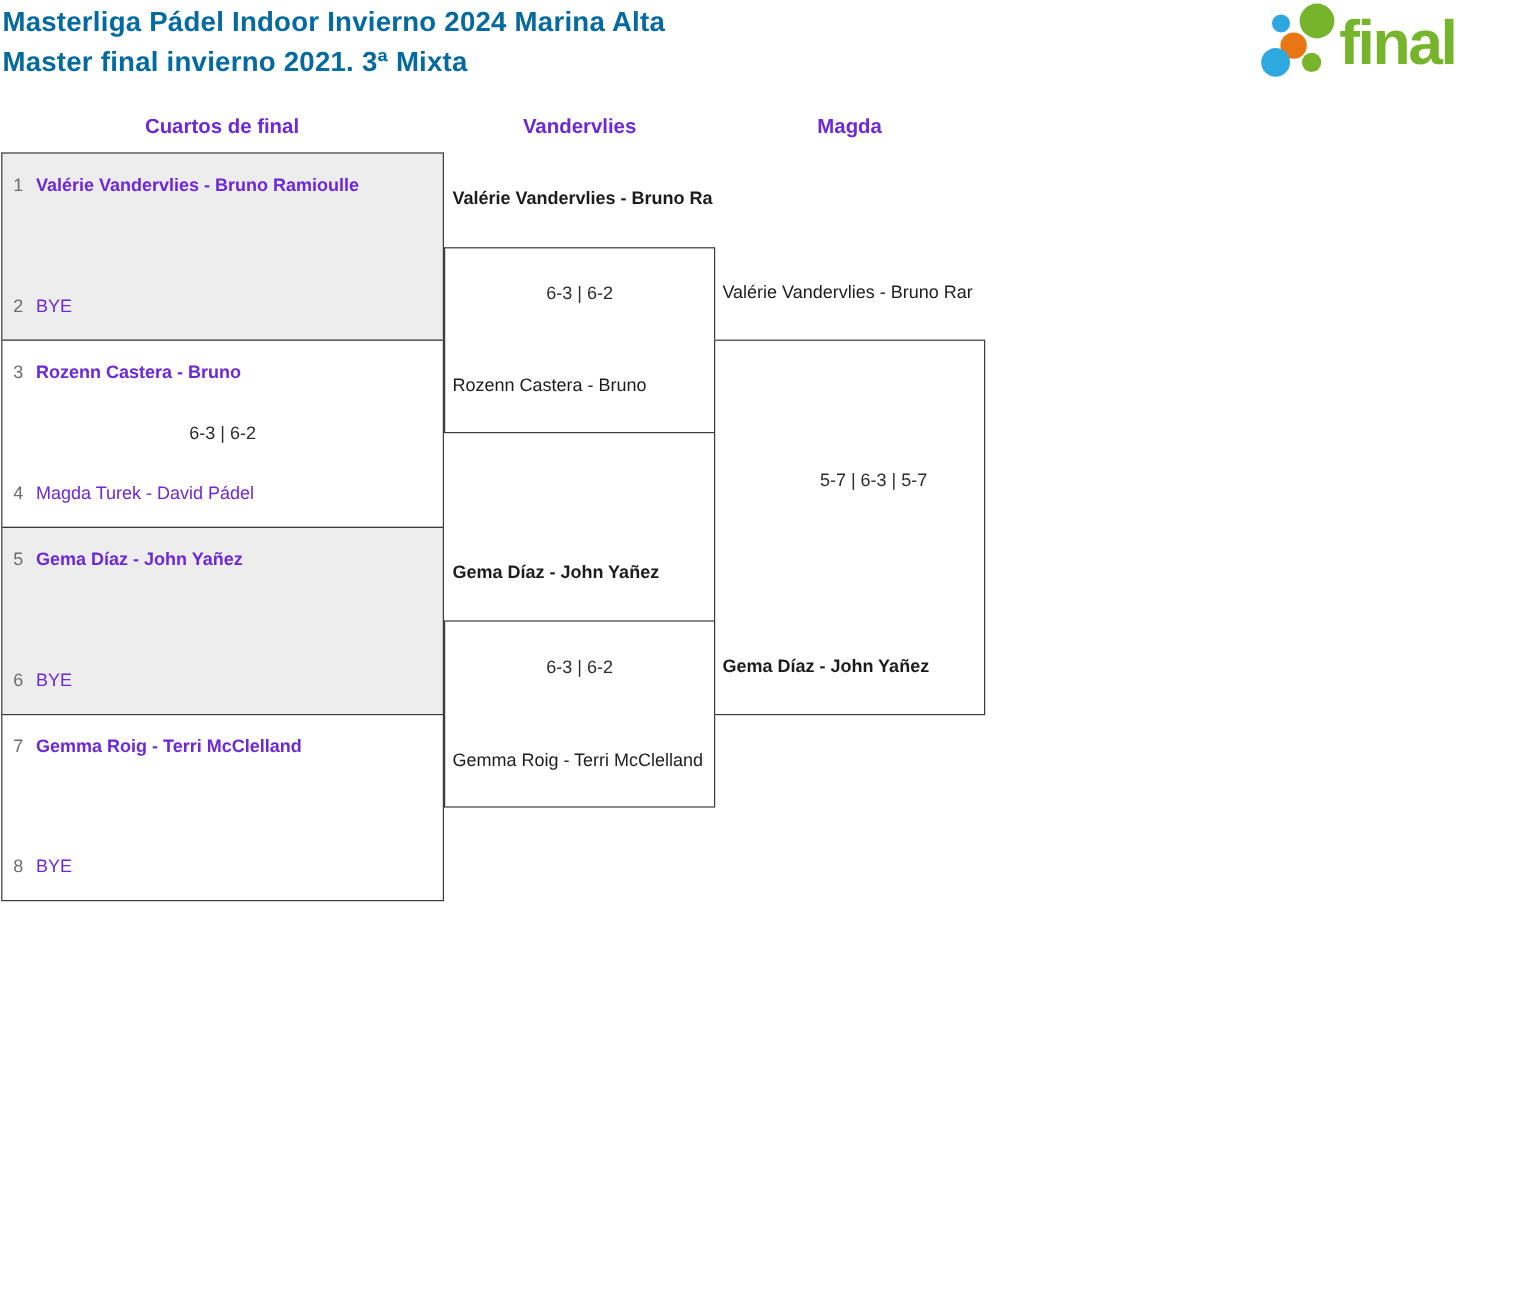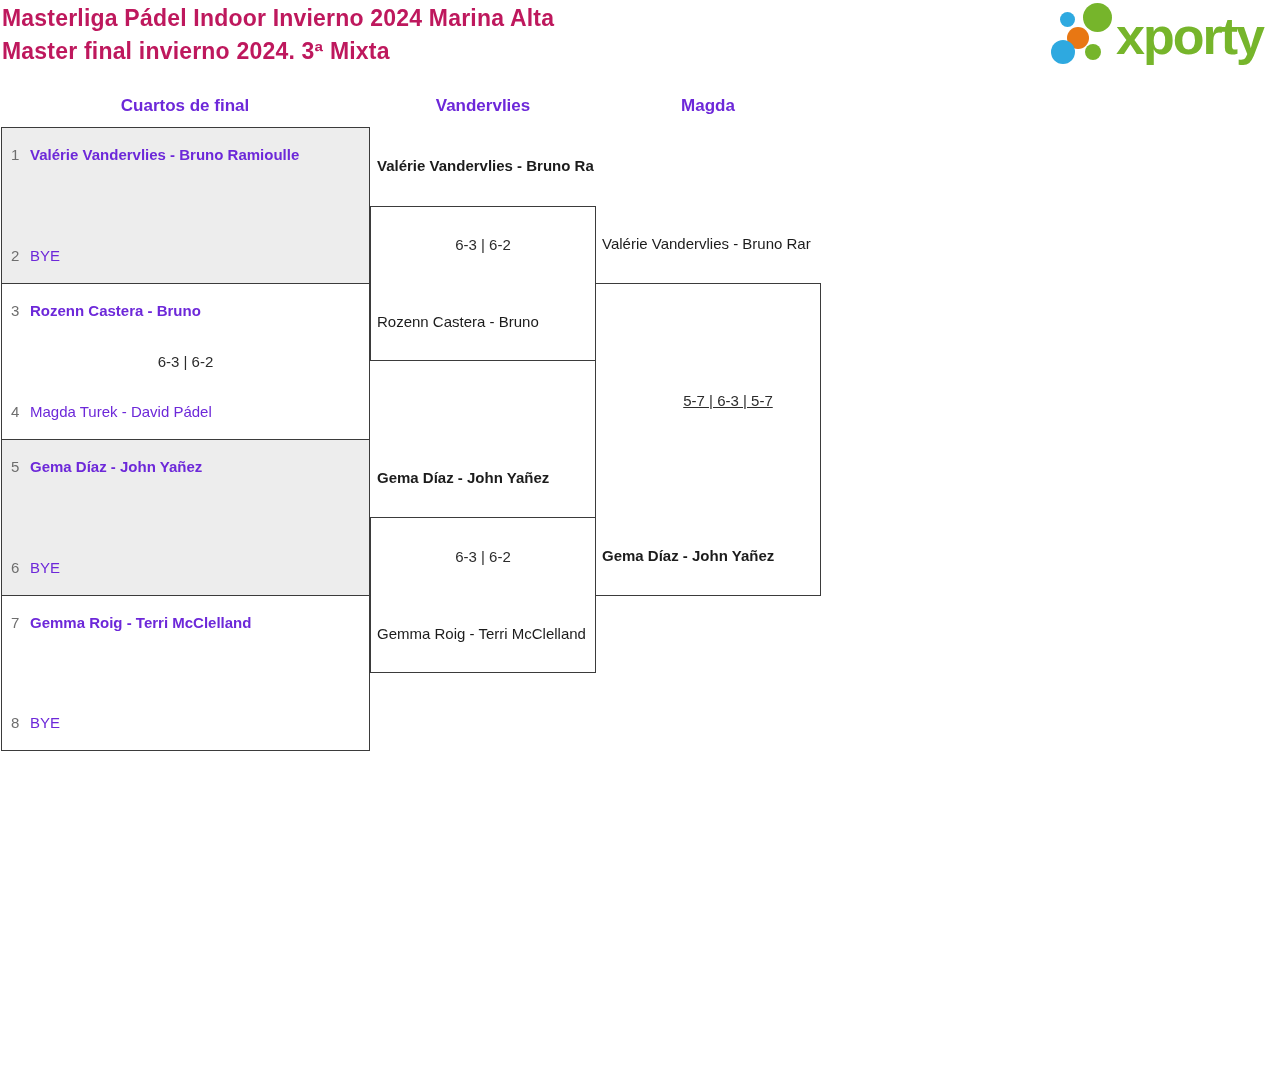--- a/index.html
+++ b/index.html
@@ -1,20 +1,20 @@
 <!DOCTYPE html>
 <html><head>
 <meta charset="utf-8">
 <style>
   html,body{margin:0;padding:0;background:#ffffff;}
   body{width:1280px;height:1081px;font-family:"Liberation Sans", sans-serif;color:#1c1c1c;}
   .page{position:relative;width:1280px;height:1081px;overflow:hidden;background:#fff;}
 
   
-  .title{position:absolute;left:2px;top:2px;font-size:23px;line-height:33px;font-weight:700;color:#be185d;letter-spacing:.2px;}
+  .title{position:absolute;left:2px;top:2px;font-size:23px;line-height:33px;font-weight:700;color:#0369a1;letter-spacing:.2px;}
 
   
   .logo{position:absolute;left:1050px;top:0;width:230px;height:78px;cursor:pointer;}
   .dot{position:absolute;border-radius:50%;}
   .dot-blue-sm{left:10px;top:12px;width:15px;height:15px;}
   .dot-green-lg{left:33px;top:3px;width:29px;height:29px;}
   .dot-orange{left:17px;top:27px;width:22px;height:22px;}
   .dot-blue-lg{left:1px;top:40px;width:24px;height:24px;}
   .dot-green-sm{left:35px;top:44px;width:16px;height:16px;}
   .wordmark{position:absolute;left:66px;top:6px;font-size:52px;font-weight:700;letter-spacing:-2px;line-height:60px;}
@@ -48,39 +48,39 @@
   .team-label{position:absolute;font-size:15px;line-height:20px;height:20px;white-space:nowrap;overflow:hidden;color:#1c1c1c;}
   .lbl-sf1-top{left:377px;top:156px;width:217px;}
   .lbl-sf1-bottom{left:377px;top:312px;width:217px;}
   .lbl-sf2-top{left:377px;top:468px;width:217px;}
   .lbl-sf2-bottom{left:377px;top:624px;width:218px;}
   .lbl-fin-top{left:602px;top:234px;width:218px;}
   .lbl-fin-bottom{left:602px;top:546px;width:218px;}
   .score-label{position:absolute;font-size:15px;line-height:20px;text-align:center;color:#2c2c2c;}
   .score-sf1{left:370px;top:235px;width:226px;}
   .score-sf2{left:370px;top:547px;width:226px;}
-  .score-fin{left:595px;top:391px;width:266px;text-decoration:underline;}
+  .score-fin{left:595px;top:391px;width:266px;}
 </style>
 </head>
 <body>
 
 <div class="page">
 
   <div class="title">
     <div>Masterliga Pádel Indoor Invierno 2024 Marina Alta</div>
-    <div>Master final invierno 2024. 3ª Mixta</div>
+    <div>Master final invierno 2021. 3ª Mixta</div>
   </div>
 
   <div class="logo">
     <span class="dot dot-blue-sm" style="background: rgb(46, 169, 224);"></span>
     <span class="dot dot-green-lg" style="background: rgb(118, 181, 43);"></span>
     <span class="dot dot-orange" style="background: rgb(232, 119, 19);"></span>
     <span class="dot dot-blue-lg" style="background: rgb(46, 169, 224);"></span>
     <span class="dot dot-green-sm" style="background: rgb(118, 181, 43);"></span>
-    <span class="wordmark" style="color: rgb(118, 181, 43);">xporty</span>
+    <span class="wordmark" style="color: rgb(118, 181, 43);">final</span>
   </div>
 
   <div class="col-header h-qf">Cuartos de final</div>
   <div class="col-header h-sf">Vandervlies</div>
   <div class="col-header h-f">Magda</div>
 
   <div class="box qf1">
     <div class="row row-top">
       <span class="seed">1</span>
       <span class="team winner">Valérie Vandervlies - Bruno Ramioulle</span>

